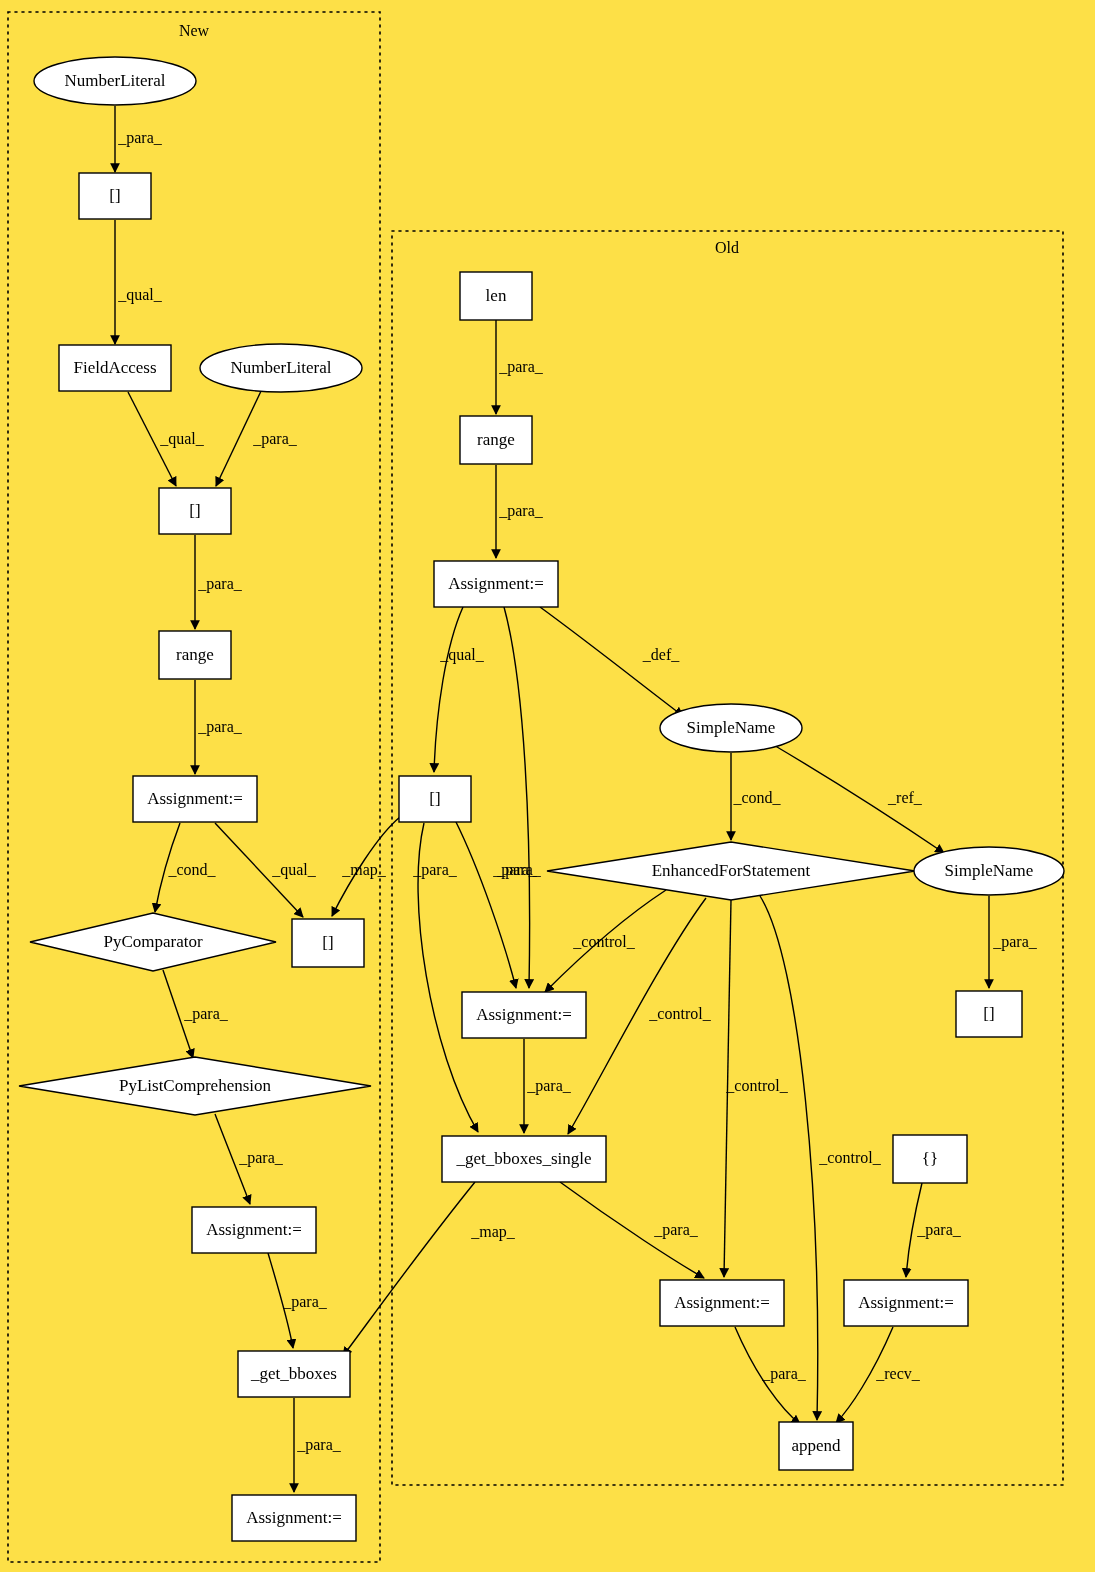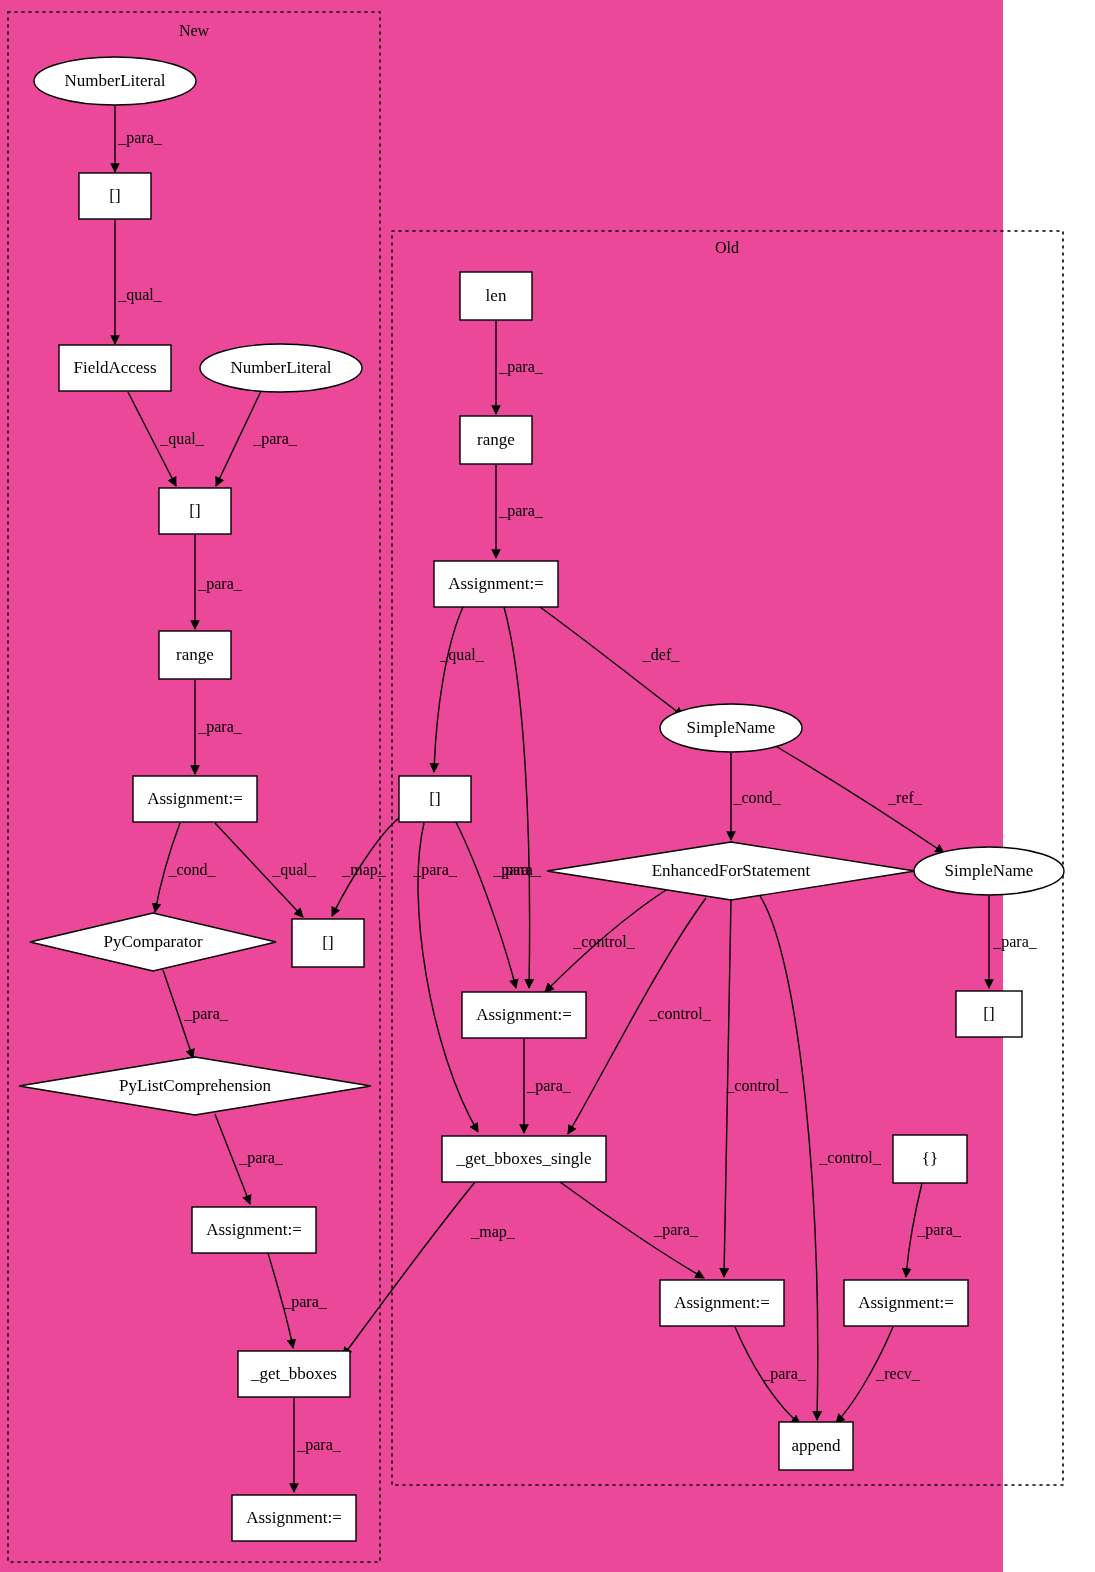--- a/index.html
+++ b/index.html
@@ -1,16 +1,16 @@
 <!DOCTYPE html>
 <html><head>
 <meta charset="utf-8">
 <style>
   html,body{margin:0;padding:0;background:#ffffff;}
-  #stage{position:relative;width:1003px;height:1572px;background:#ec4899;
+  #stage{position:relative;width:1095px;height:1572px;background:#fde047;
          font-family:"Liberation Serif", serif;}
   svg{display:block;}
   .node-label{font-family:"Liberation Serif", serif;font-size:17px;fill:#000;
               text-anchor:middle;dominant-baseline:middle;}
   .edge-label{font-family:"Liberation Serif", serif;font-size:16px;fill:#000;
               text-anchor:middle;dominant-baseline:middle;}
   .cluster-label{font-family:"Liberation Serif", serif;font-size:16px;fill:#000;
                  text-anchor:middle;dominant-baseline:middle;}
   .shape{fill:#ffffff;stroke:#000000;stroke-width:1.4;}
   .edge{fill:none;stroke:#000000;stroke-width:1.4;}

